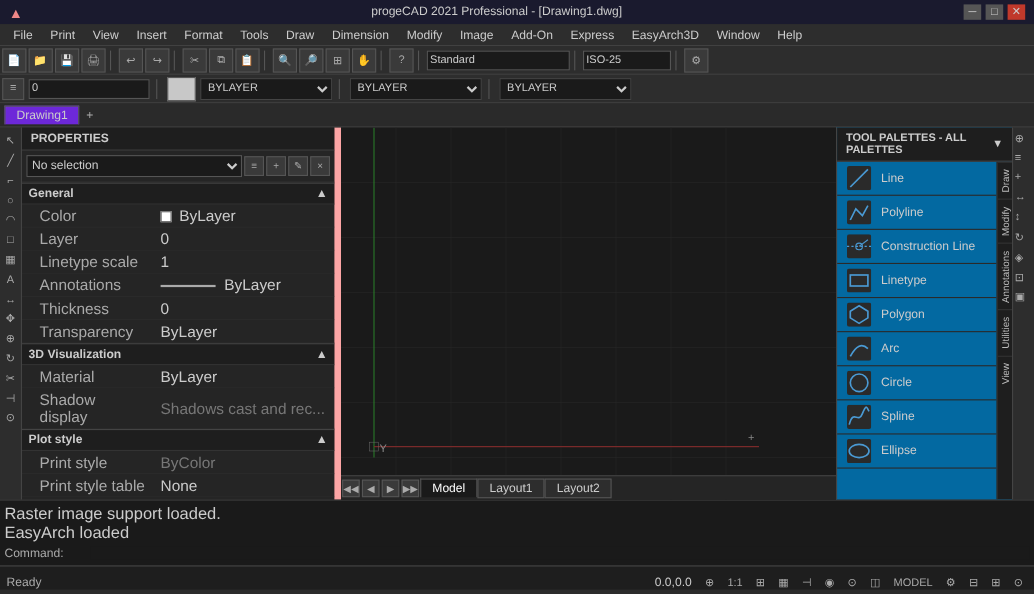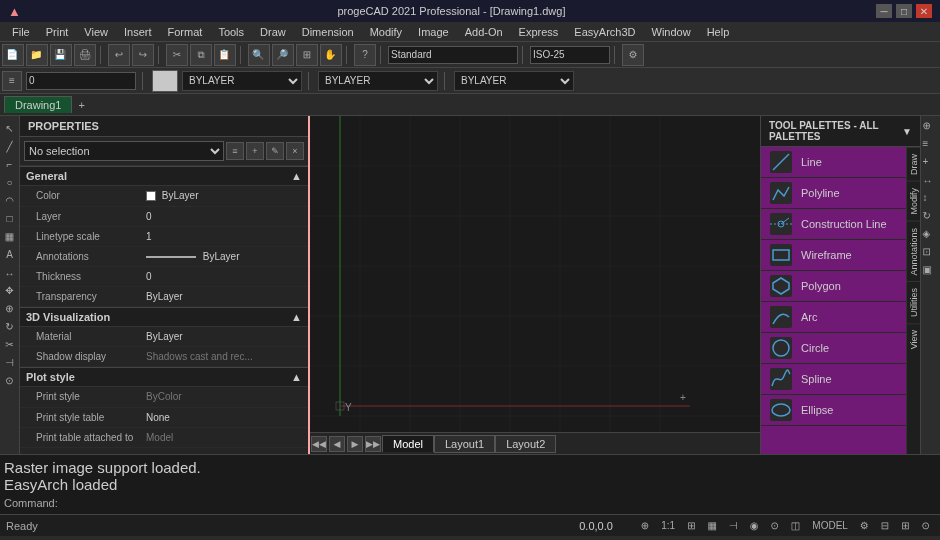--- a/index.html
+++ b/index.html
@@ -24,76 +24,76 @@
     .tb-input { background: #1a1a1a; border: 1px solid #555; color: #ccc; height: 18px; font-size: 10px; padding: 0 2px; }
 
     
     #main { display: flex; height: calc(540px - 22px - 20px - 26px - 26px - 26px - 60px - 22px); }
 
     
     #left-icons { width: 20px; background: #2d2d2d; border-right: 1px solid #444; display: flex; flex-direction: column; align-items: center; padding-top: 4px; gap: 2px; }
     #left-icons .icon-btn { width: 16px; height: 16px; color: #aaa; font-size: 10px; cursor: pointer; display: flex; align-items: center; justify-content: center; }
 
     
-    #props-panel { width: 290px; background: #252525; border-right: 2px solid #fca5a5; display: flex; flex-direction: column; overflow: hidden; }
+    #props-panel { width: 290px; background: #252525; border-right: 6px solid #fca5a5; display: flex; flex-direction: column; overflow: hidden; }
     #props-panel .panel-header { background: #1e1e1e; padding: 4px 8px; font-weight: bold; font-size: 11px; color: #ccc; border-bottom: 1px solid #444; }
     #props-selector { display: flex; align-items: center; padding: 4px; gap: 2px; background: #252525; border-bottom: 1px solid #333; }
     #props-selector select { flex: 1; background: #1a1a1a; border: 1px solid #555; color: #ccc; height: 20px; font-size: 11px; }
     .props-toolbar-btn { width: 18px; height: 18px; background: #3a3a3a; border: 1px solid #555; color: #aaa; font-size: 9px; cursor: pointer; display: flex; align-items: center; justify-content: center; }
     
     .props-section-header { background: #1e1e1e; padding: 3px 6px; display: flex; align-items: center; justify-content: space-between; border-top: 1px solid #444; border-bottom: 1px solid #333; }
     .props-section-header span { font-weight: bold; color: #ccc; font-size: 11px; }
     .props-table { width: 100%; border-collapse: collapse; }
-    .props-table td { padding: 2px 6px; height: 20px; border-bottom: 1px solid #2a2a2a; font-size: 10px; color: #bbb; vertical-align: middle; }
+    .props-table td { padding: 2px 6px; height: 20px; border-bottom: 1px solid #2a2a2a; font-size: 14px; color: #bbb; vertical-align: middle; }
     .props-table td:first-child { color: #aaa; padding-left: 16px; width: 120px; }
     .props-table td:last-child { color: #ccc; }
     .color-box { display: inline-block; width: 10px; height: 10px; background: #ffffff; border: 1px solid #666; margin-right: 3px; vertical-align: middle; }
 
     
     #canvas-area { flex: 1; background: #1a1a1a; position: relative; overflow: hidden; }
     #canvas-label { position: absolute; top: 6px; left: 6px; color: #888; font-size: 11px; }
     
     
     #drawing-canvas { position: absolute; top: 0; left: 0; width: 100%; height: 100%; }
     
     
     #canvas-tabs { position: absolute; bottom: 0; left: 0; right: 0; height: 22px; background: #252525; display: flex; align-items: center; border-top: 1px solid #444; }
     #canvas-tabs .nav-btn { width: 16px; height: 16px; background: #3a3a3a; border: 1px solid #555; color: #aaa; font-size: 9px; cursor: pointer; margin: 0 1px; display: flex; align-items: center; justify-content: center; }
     #canvas-tabs .tab { padding: 2px 10px; border: 1px solid #555; color: #ccc; cursor: pointer; font-size: 11px; background: #2d2d2d; }
     #canvas-tabs .tab.active { background: #1a1a1a; border-bottom: none; color: white; }
 
     
-    #tool-palettes { width: 160px; background: #701a75; border-left: 1px solid #444; display: flex; flex-direction: column; }
+    #tool-palettes { width: 160px; background: #0369a1; border-left: 1px solid #444; display: flex; flex-direction: column; }
     #tool-palettes .palette-header { background: #1e1e1e; padding: 4px 8px; font-weight: bold; font-size: 10px; color: #ccc; border-bottom: 1px solid #444; display: flex; justify-content: space-between; align-items: center; }
     
     .palette-tools-area { flex: 1; overflow-y: auto; }
     .tool-item { display: flex; align-items: center; padding: 3px 8px; gap: 8px; border-bottom: 1px solid #2a2a2a; cursor: pointer; }
     .tool-icon { width: 24px; height: 24px; display: flex; align-items: center; justify-content: center; }
     .tool-label { color: #ccc; font-size: 11px; }
     
     
     #right-icons { width: 20px; background: #2d2d2d; border-left: 1px solid #444; display: flex; flex-direction: column; align-items: center; padding-top: 4px; gap: 2px; }
     #right-icons .icon-btn { width: 16px; height: 16px; color: #aaa; font-size: 10px; cursor: pointer; }
 
     
-    #status-bar { height: 22px; background: #1e1e1e; border-top: 1px solid #444; display: flex; align-items: center; padding: 0 6px; gap: 20px; color: #aaa; font-size: 11px; }
+    #status-bar { height: 22px; background: #1e1e1e; border-top: 1px solid #444; display: flex; align-items: flex-end; padding: 0 6px; gap: 4px; color: #aaa; font-size: 11px; }
     #status-bar .status-left { flex: 1; }
     #status-bar .status-right { display: flex; align-items: center; gap: 4px; }
     #status-bar .status-btn { padding: 0 4px; cursor: pointer; color: #aaa; font-size: 10px; }
 
     
     #command-line { height: 60px; background: #1a1a1a; border-top: 1px solid #444; padding: 4px; }
     #command-line .cmd-output { color: #ccc; font-size: 15px; height: 38px; overflow-y: auto; }
     #command-line .cmd-input-row { display: flex; align-items: center; gap: 20px; }
     #command-line .cmd-label { color: #aaa; margin-right: 4px; font-size: 11px; }
     #command-line input { flex: 1; background: #1a1a1a; border: none; color: #ccc; font-size: 11px; outline: none; }
 
     
     #doc-tabs { background: #2a2a2a; height: 22px; display: flex; align-items: center; padding: 0 4px; border-bottom: 1px solid #444; }
-    #doc-tabs .doc-tab { padding: 2px 10px; background: #14532d; color: #ccc; font-size: 11px; border: 1px solid #555; border-bottom: none; cursor: pointer; }
+    #doc-tabs .doc-tab { padding: 2px 10px; background: #6d28d9; color: #ccc; font-size: 11px; border: 1px solid #555; border-bottom: none; cursor: pointer; }
     #doc-tabs .doc-tab-add { padding: 2px 6px; color: #aaa; cursor: pointer; }
 
     
     .bylayer-select { background: #1a1a1a; border: 1px solid #444; color: #ccc; height: 20px; font-size: 10px; padding: 0 2px; width: 120px; }
     
     
     .coords-display { color: #ccc; font-size: 11px; padding: 0 4px; }
 
     .section-arrow { color: #aaa; cursor: pointer; }
     
@@ -385,21 +385,21 @@
           <span class="tool-label">Construction Line</span>
         </div>
 
         <div class="tool-item">
           <div class="tool-icon">
             <svg width="22" height="22" viewBox="0 0 22 22">
               <rect width="22" height="22" fill="#2a2a2a" rx="2"></rect>
               <rect x="3" y="6" width="16" height="10" fill="none" stroke="#4a9ad4" stroke-width="1.5"></rect>
             </svg>
           </div>
-          <span class="tool-label">Wireframe</span>
+          <span class="tool-label">Linetype</span>
         </div>
 
         <div class="tool-item">
           <div class="tool-icon">
             <svg width="22" height="22" viewBox="0 0 22 22">
               <rect width="22" height="22" fill="#2a2a2a" rx="2"></rect>
               <polygon points="11,3 19,8 19,14 11,19 3,14 3,8" fill="none" stroke="#4a9ad4" stroke-width="1.5"></polygon>
             </svg>
           </div>
           <span class="tool-label">Polygon</span>

